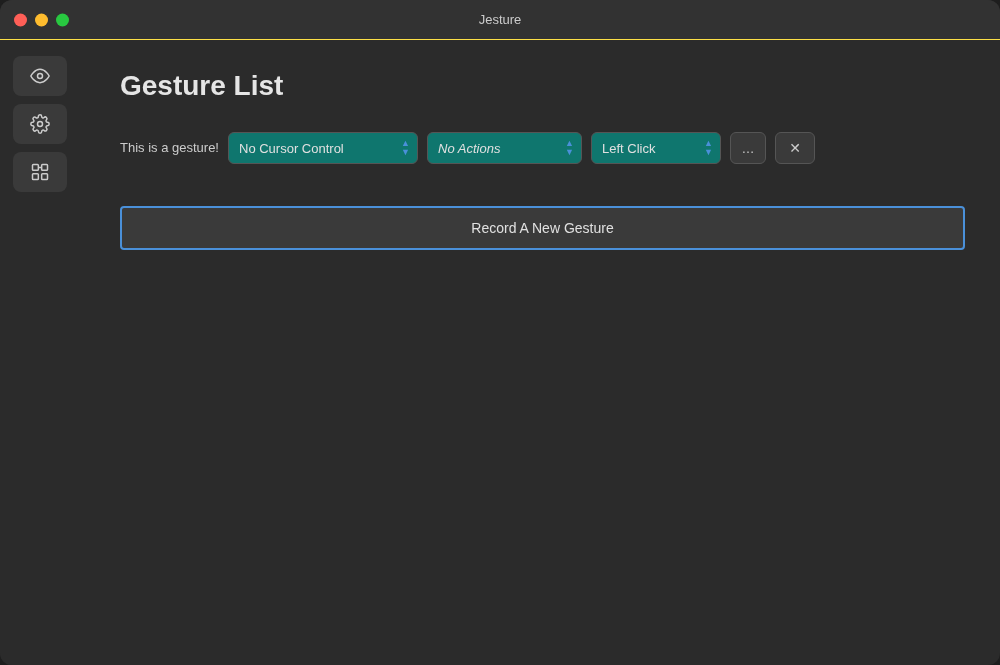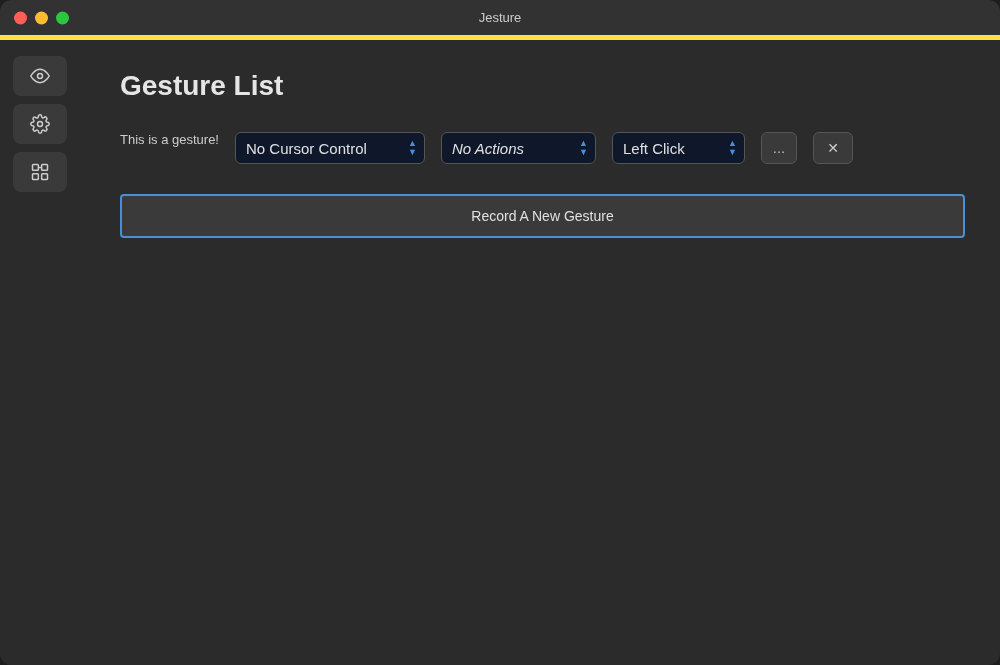--- a/index.html
+++ b/index.html
@@ -27,21 +27,21 @@
     }
 
     .titlebar {
       height: 40px;
       background: #323232;
       display: flex;
       align-items: center;
       justify-content: center;
       position: relative;
       flex-shrink: 0;
-      border-bottom: 5px solid #fde047;
+      border-bottom: 1px solid #fde047;
     }
 
     .titlebar-title {
       color: #cccccc;
       font-size: 13px;
       font-weight: 500;
     }
 
     .window-controls {
       position: absolute;
@@ -110,48 +110,48 @@
 
     .page-title {
       color: #e5e5e5;
       font-size: 28px;
       font-weight: 700;
       margin-bottom: 30px;
     }
 
     .gesture-row {
       display: flex;
-      align-items: flex-start;
-      gap: 16px;
-      margin-bottom: 30px;
+      align-items: center;
+      gap: 9px;
+      margin-bottom: 42px;
     }
 
     .gesture-label {
       color: #cccccc;
       font-size: 13px;
       font-weight: 500;
       text-align: right;
       min-width: 70px;
       line-height: 1.3;
     }
 
     .dropdown-wrapper {
       position: relative;
       display: inline-flex;
       align-items: center;
     }
 
     .dropdown-wrapper select {
       appearance: none;
       -webkit-appearance: none;
-      background: #0f172a;
+      background: #0f766e;
       border: 1px solid #555555;
       border-radius: 6px;
       color: #e0e0e0;
-      font-size: 15px;
+      font-size: 13px;
       padding: 5px 40px 5px 10px;
       height: 32px;
       cursor: pointer;
       outline: none;
     }
 
     .dropdown-arrow {
       position: absolute;
       right: 8px;
       pointer-events: none;

